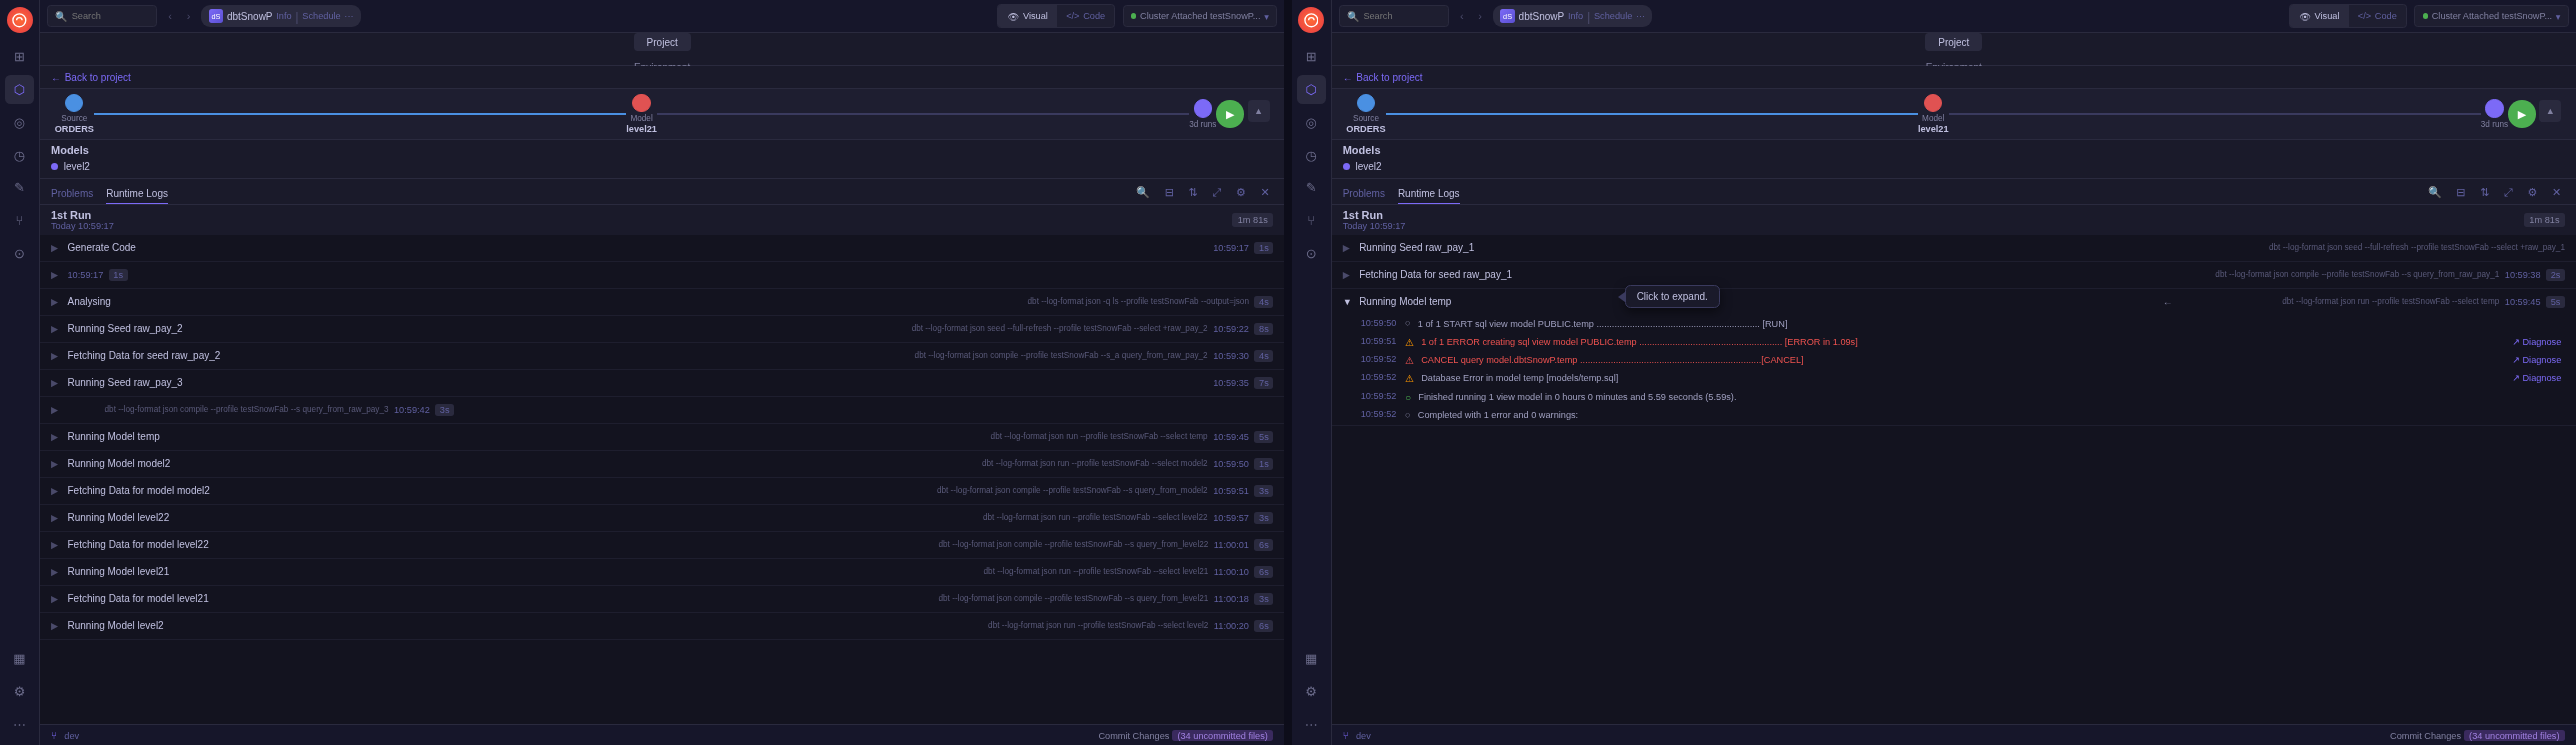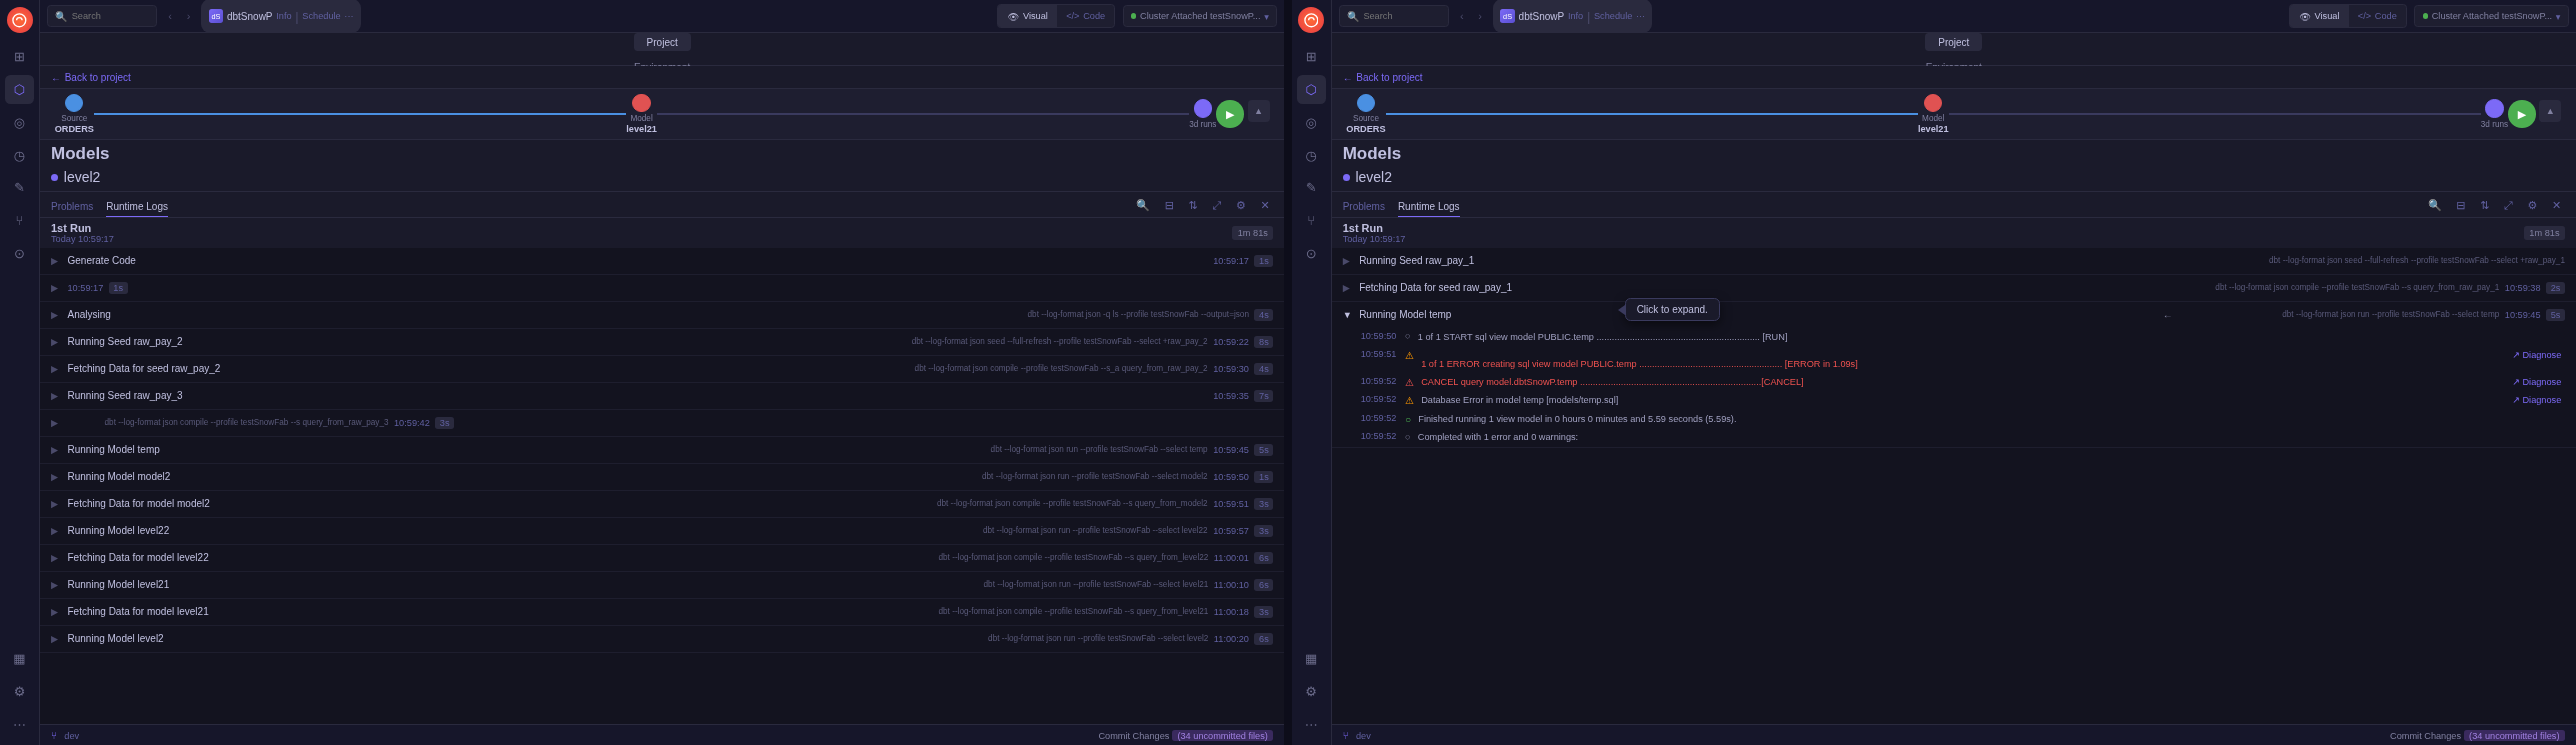--- a/index.html
+++ b/index.html
@@ -128,21 +128,21 @@
 
     .tab-item {
       display: flex;
       align-items: center;
       gap: 3.7px;
       padding: 3.7px 7.3px;
       border-radius: 9px;
       cursor: pointer;
       color: #c0c0e0;
       font-size: 10px;
-      height: 34px;
+      height: 22px;
     }
 
     .tab-item.active {
       background: #2a2a3e;
     }
 
     .tab-logo {
       width: 14.7px;
       height: 14.7px;
       border-radius: 2.7px;
@@ -556,42 +556,42 @@
     .back-link {
       font-size: 10px;
       color: #7c6af7;
       display: flex;
       align-items: center;
       gap: 3.7px;
       cursor: pointer;
     }
 
     .model-title {
-      font-size: 17px;
+      font-size: 11px;
       font-weight: 600;
       color: #c0c0e0;
       padding: 3.7px 11px;
     }
 
     .model-row {
       display: flex;
       align-items: center;
       gap: 5.5px;
       padding: 1.8px 11px 5.5px;
     }
 
     .model-dot {
       width: 7.3px;
       height: 7.3px;
       border-radius: 50%;
       background: #7c6af7;
     }
 
     .model-name {
-      font-size: 14px;
+      font-size: 10px;
       color: #c0c0e0;
     }
 
     .pipeline-run-controls {
       display: flex;
       gap: 3.7px;
       margin-left: auto;
     }
 
     .log-section-expanded {
@@ -1035,21 +1035,21 @@
         </div>
 
         <div class="log-entry">
           <span class="time">10:59:50</span>
           <span class="log-icon" style="color:#8080a0;">○</span>
           <span class="log-text">1 of 1 START sql view model PUBLIC.temp ................................................................ [RUN]</span>
         </div>
         <div class="log-entry">
           <span class="time">10:59:51</span>
           <span class="log-icon warn-icon">⚠</span>
-          <span class="log-text" style="color:#ef5350;margin-top:9px;">1 of 1 ERROR creating sql view model PUBLIC.temp ........................................................ [ERROR in 1.09s]</span>
+          <span class="log-text" style="color:#ef5350;">1 of 1 ERROR creating sql view model PUBLIC.temp ........................................................ [ERROR in 1.09s]</span>
           <span class="log-action">↗ Diagnose</span>
         </div>
         <div class="log-entry">
           <span class="time">10:59:52</span>
           <span class="log-icon error-icon">⚠</span>
           <span class="log-text" style="color:#ef5350;">CANCEL query model.dbtSnowP.temp .......................................................................[CANCEL]</span>
           <span class="log-action">↗ Diagnose</span>
         </div>
         <div class="log-entry" style="flex-direction:column; align-items:flex-start; padding-left:29px;">
           <div style="display:flex; gap:7.3px; width:100%;">

